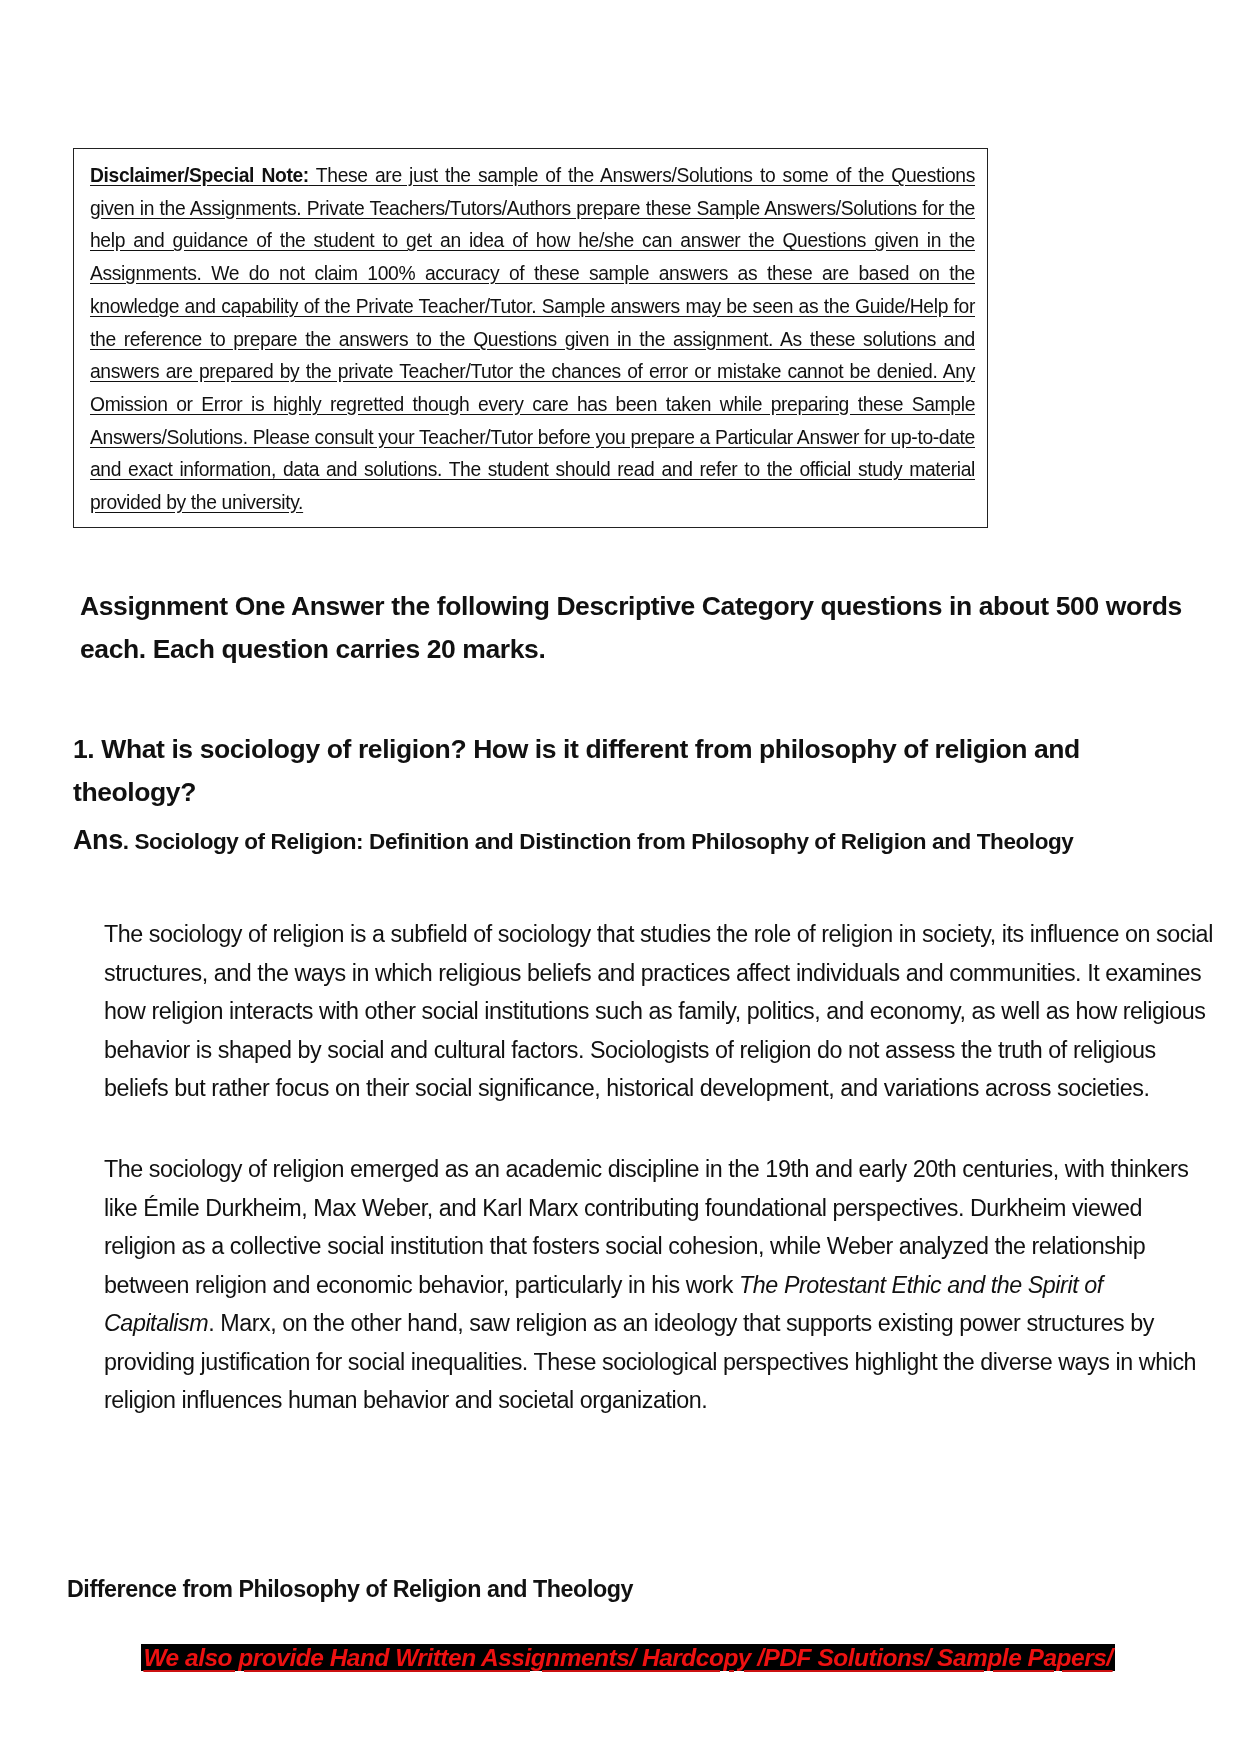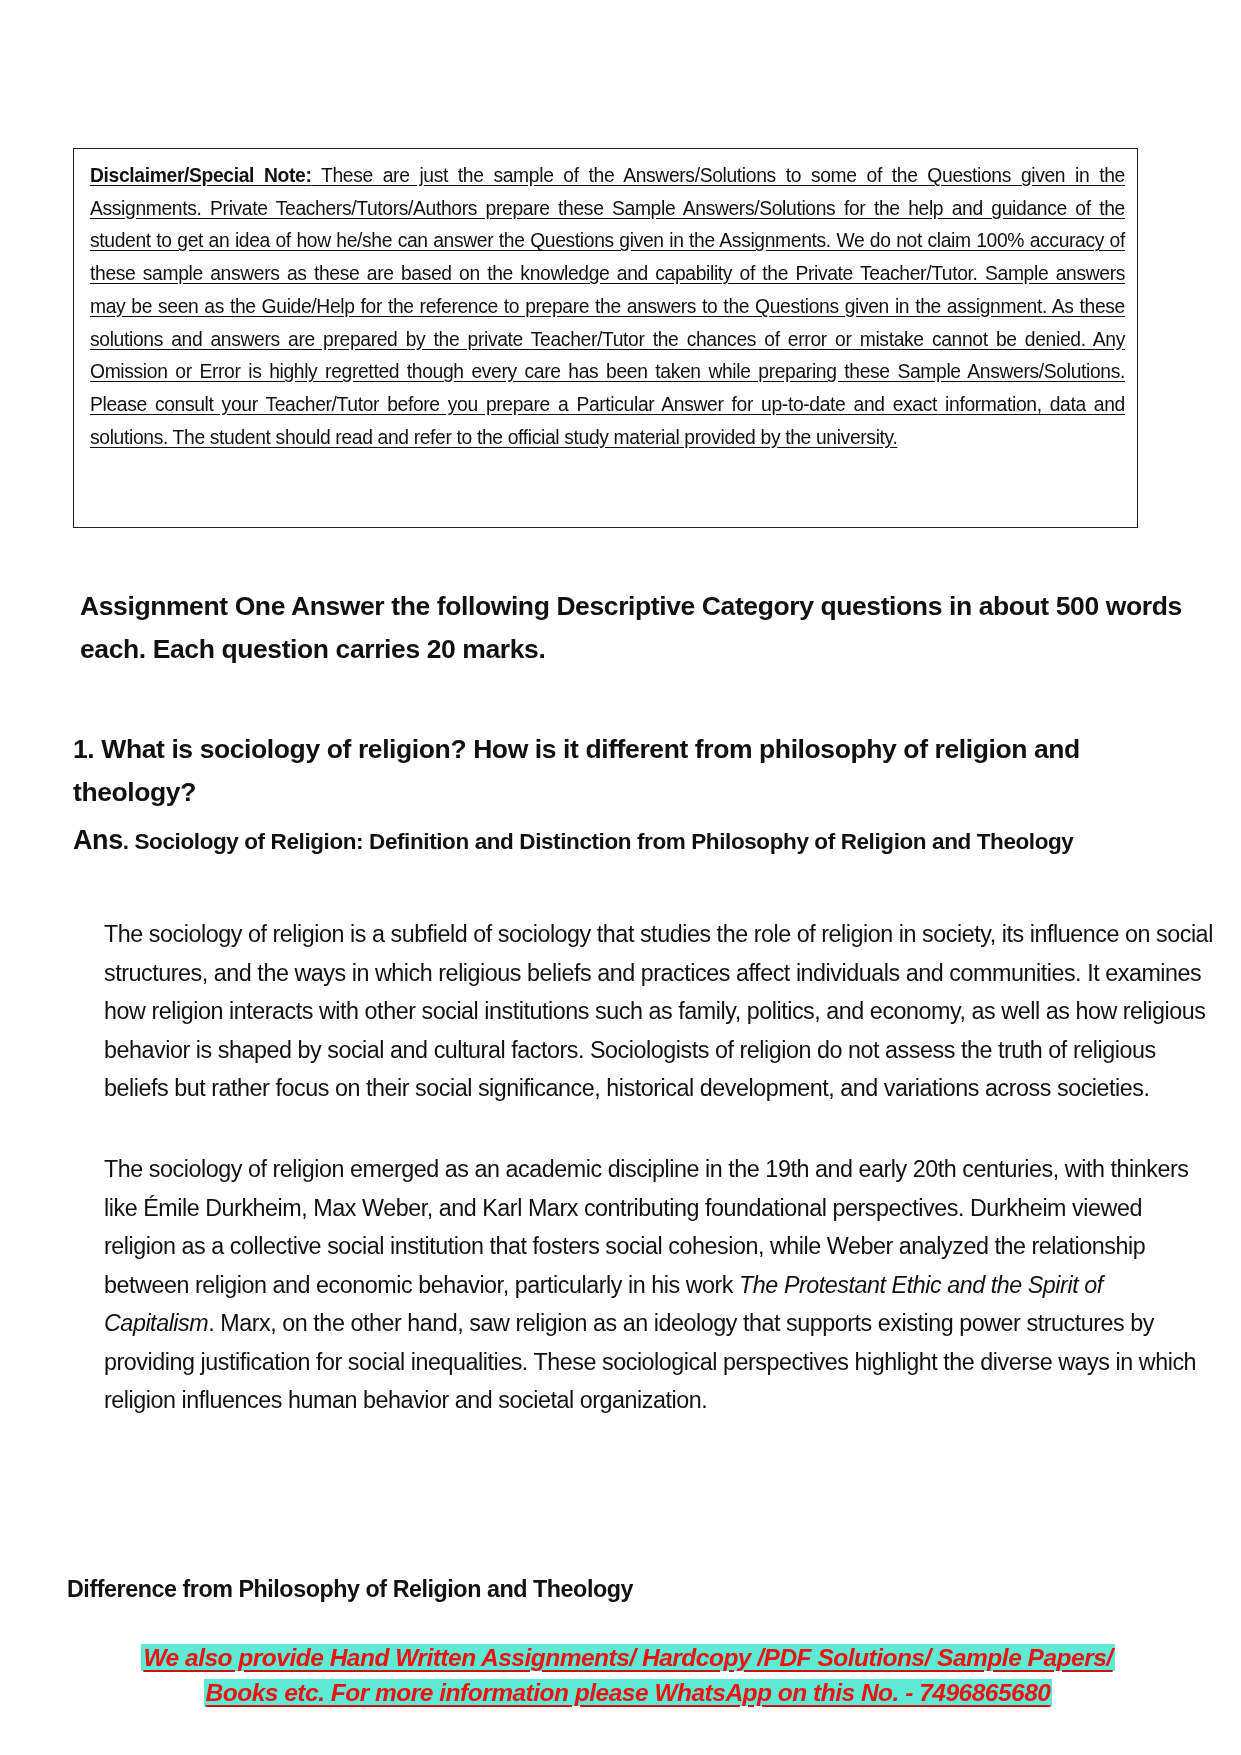--- a/index.html
+++ b/index.html
@@ -1,21 +1,21 @@
 <!DOCTYPE html>
 <html><head>
 <meta charset="utf-8">
 <style>
   html, body { margin: 0; padding: 0; background: #ffffff; }
   body {
     width: 1241px; height: 1755px; position: relative; overflow: hidden;
     font-family: "Liberation Sans", sans-serif; color: #111111;
   }
   .disclaimer-box {
-    position: absolute; left: 73px; top: 148px; width: 1065px; height: 380px;
+    position: absolute; left: 73px; top: 148px; width: 915px; height: 380px;
     border: 1.5px solid #222222; box-sizing: border-box;
     padding: 11px 12px 0 16px;
   }
   .disclaimer-text {
     font-size: 19.3px; line-height: 32.7px; text-align: justify;
     text-decoration: underline; text-underline-offset: 3px;
     letter-spacing: -0.35px; word-spacing: 0px;
   }
   .disclaimer-text b { font-weight: bold; }
   .heading-assign {
@@ -40,21 +40,21 @@
   .subheading {
     position: absolute; left: 67px; top: 1570px; width: 1110px;
     font-size: 23.3px; font-weight: bold; line-height: 38px; letter-spacing: -0.45px;
   }
   .promo {
     position: absolute; left: 73px; top: 1640px; width: 1110px; text-align: center;
     font-size: 24.5px; font-weight: bold; font-style: italic; line-height: 35px;
     letter-spacing: -0.5px; color: #ee1111;
   }
   .promo span {
-    background: #5eead4; text-decoration: underline; text-decoration-color: #cc1111;
+    background: #000000; text-decoration: underline; text-decoration-color: #cc1111;
     text-underline-offset: 4px; padding: 0 2px;
   }
 </style>
 </head>
 <body>
 
 <div class="disclaimer-box">
   <div class="disclaimer-text"><b>Disclaimer/Special Note:</b><span> These are just the sample of the Answers/Solutions to some of the Questions given in the Assignments. Private Teachers/Tutors/Authors prepare these Sample Answers/Solutions for the help and guidance of the student to get an idea of how he/she can answer the Questions given in the Assignments. We do not claim 100% accuracy of these sample answers as these are based on the knowledge and capability of the Private Teacher/Tutor. Sample answers may be seen as the Guide/Help for the reference to prepare the answers to the Questions given in the assignment. As these solutions and answers are prepared by the private Teacher/Tutor the chances of error or mistake cannot be denied. Any Omission or Error is highly regretted though every care has been taken while preparing these Sample Answers/Solutions. Please consult your Teacher/Tutor before you prepare a Particular Answer for up-to-date and exact information, data and solutions. The student should read and refer to the official study material provided by the university.</span></div>
 </div>
 
@@ -65,14 +65,13 @@
 <div class="answer-title"><span class="ans-prefix">Ans</span><span>. Sociology of Religion: Definition and Distinction from Philosophy of Religion and Theology</span></div>
 
 <div class="para para1">The sociology of religion is a subfield of sociology that studies the role of religion in society, its influence on social structures, and the ways in which religious beliefs and practices affect individuals and communities. It examines how religion interacts with other social institutions such as family, politics, and economy, as well as how religious behavior is shaped by social and cultural factors. Sociologists of religion do not assess the truth of religious beliefs but rather focus on their social significance, historical development, and variations across societies.</div>
 
 <div class="para para2"><span>The sociology of religion emerged as an academic discipline in the 19th and early 20th centuries, with thinkers like Émile Durkheim, Max Weber, and Karl Marx contributing foundational perspectives. Durkheim viewed religion as a collective social institution that fosters social cohesion, while Weber analyzed the relationship between religion and economic behavior, particularly in his work </span><i>The Protestant Ethic and the Spirit of Capitalism</i><span>. Marx, on the other hand, saw religion as an ideology that supports existing power structures by providing justification for social inequalities. These sociological perspectives highlight the diverse ways in which religion influences human behavior and societal organization.</span></div>
 
 <div class="subheading">Difference from Philosophy of Religion and Theology</div>
 
 <div class="promo">
   <span>We also provide Hand Written Assignments/ Hardcopy /PDF Solutions/ Sample Papers/</span><br>
-  <span>Books etc. For more information please WhatsApp on this No. - 7496865680</span>
 </div>
 
 </body></html>

